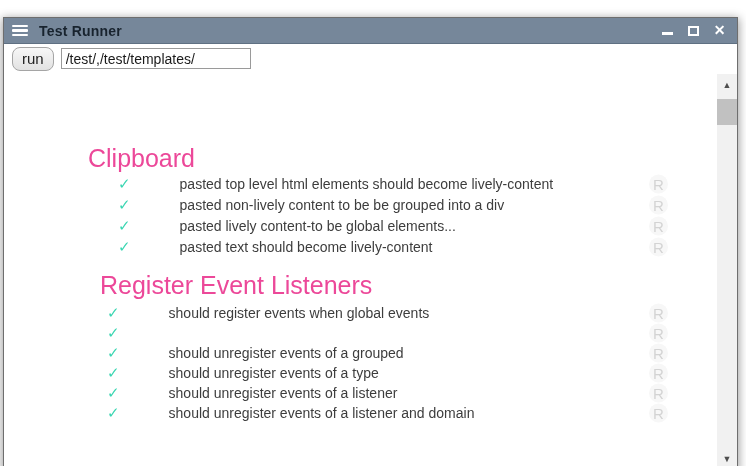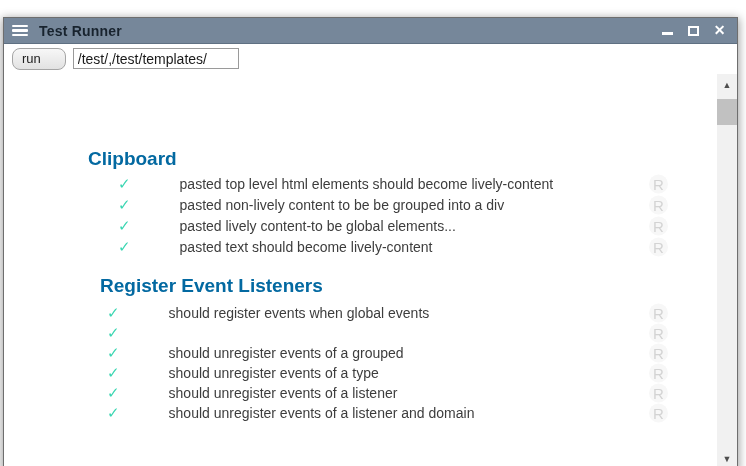--- a/index.html
+++ b/index.html
@@ -54,57 +54,56 @@
   .toolbar {
     height: 29px;
     background: #ffffff;
     display: flex;
     align-items: center;
     padding-left: 8px;
     gap: 7px;
   }
   .run-btn {
     font-family: "Liberation Sans", sans-serif;
-    font-size: 13px;
+    font-size: 15px;
     color: #222;
     background: linear-gradient(#f7f7f7, #e2e2e2);
     border: 1px solid #a5a5a5;
     border-radius: 8px;
-    padding: 2px 24px 3px 9px;
+    padding: 2px 9px 3px 9px;
     cursor: pointer;
   }
   .path-input {
     font-family: "Liberation Sans", sans-serif;
     font-size: 14px;
     color: #1a1a1a;
-    width: 166px;
+    width: 190px;
     height: 21px;
     border: 1px solid #9a9a9a;
     padding: 0 4px;
     background: #ffffff;
   }
   
   .content {
     position: relative;
     height: 397px;
     background: #ffffff;
     overflow: hidden;
   }
   .sections {
     position: absolute;
     left: 0; top: 0; right: 20px; bottom: 0;
     padding-left: 82px;
     overflow: hidden;
   }
   .section-title {
-    font-size: 19px;
-    color: #0369a1;
+    font-size: 25px;
+    color: #ec4899;
     line-height: 29px;
     margin-left: 2px;
-    font-weight: bold;
   }
   .section:first-child .section-title { margin-top: 71px; }
   .section + .section .section-title { margin-top: 14px; margin-bottom: 3px; margin-left: 14px; }
   .group-title {
     font-size: 17px;
     color: #3b6ed8;
     line-height: 20px;
     margin: 0 0 6px 21px;
   }
   .rows { }

